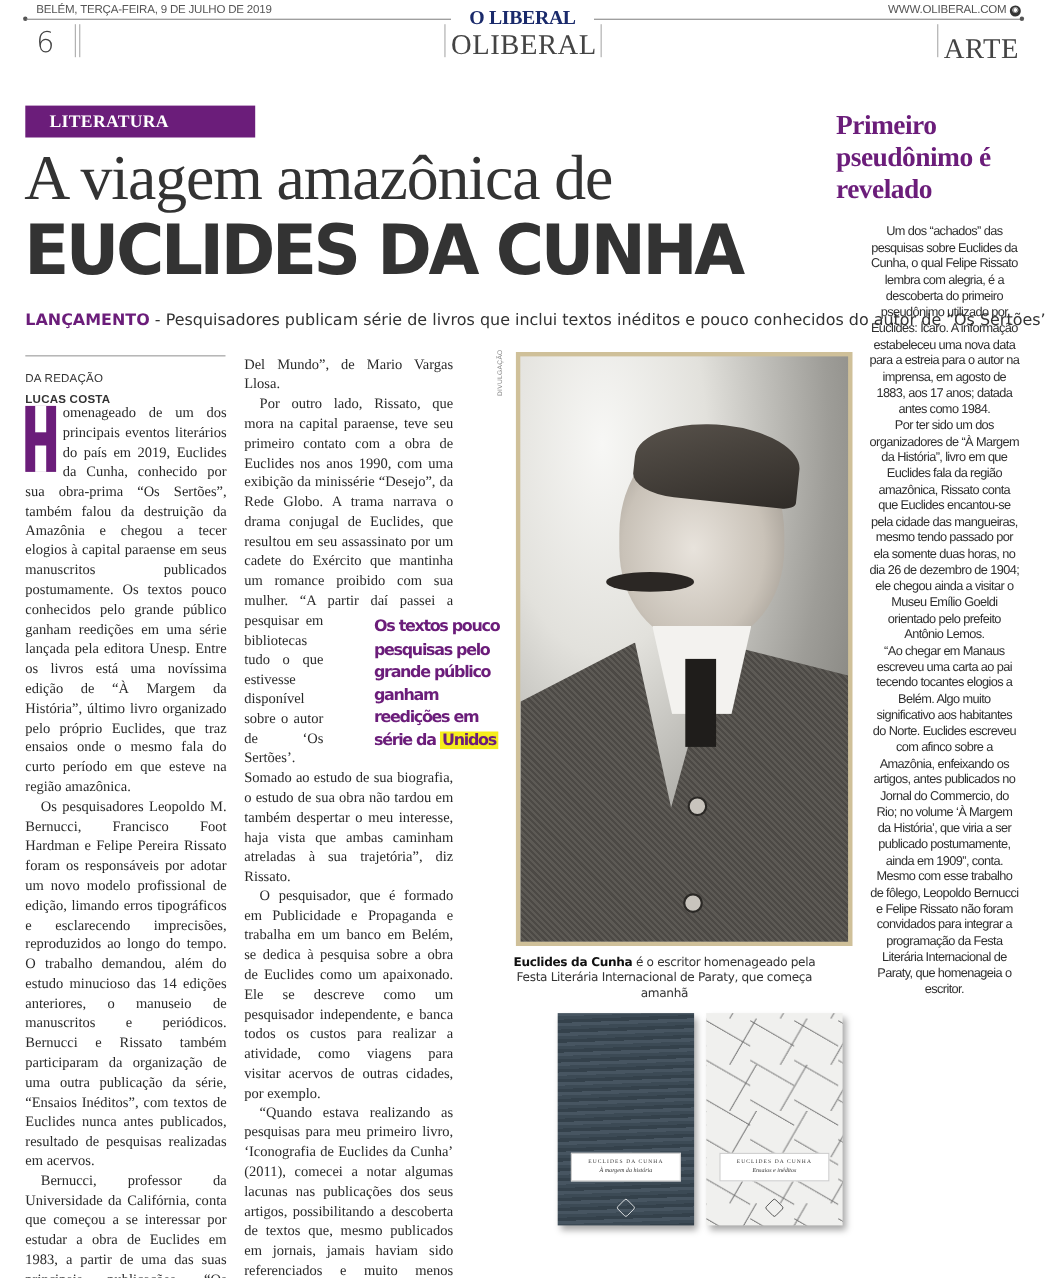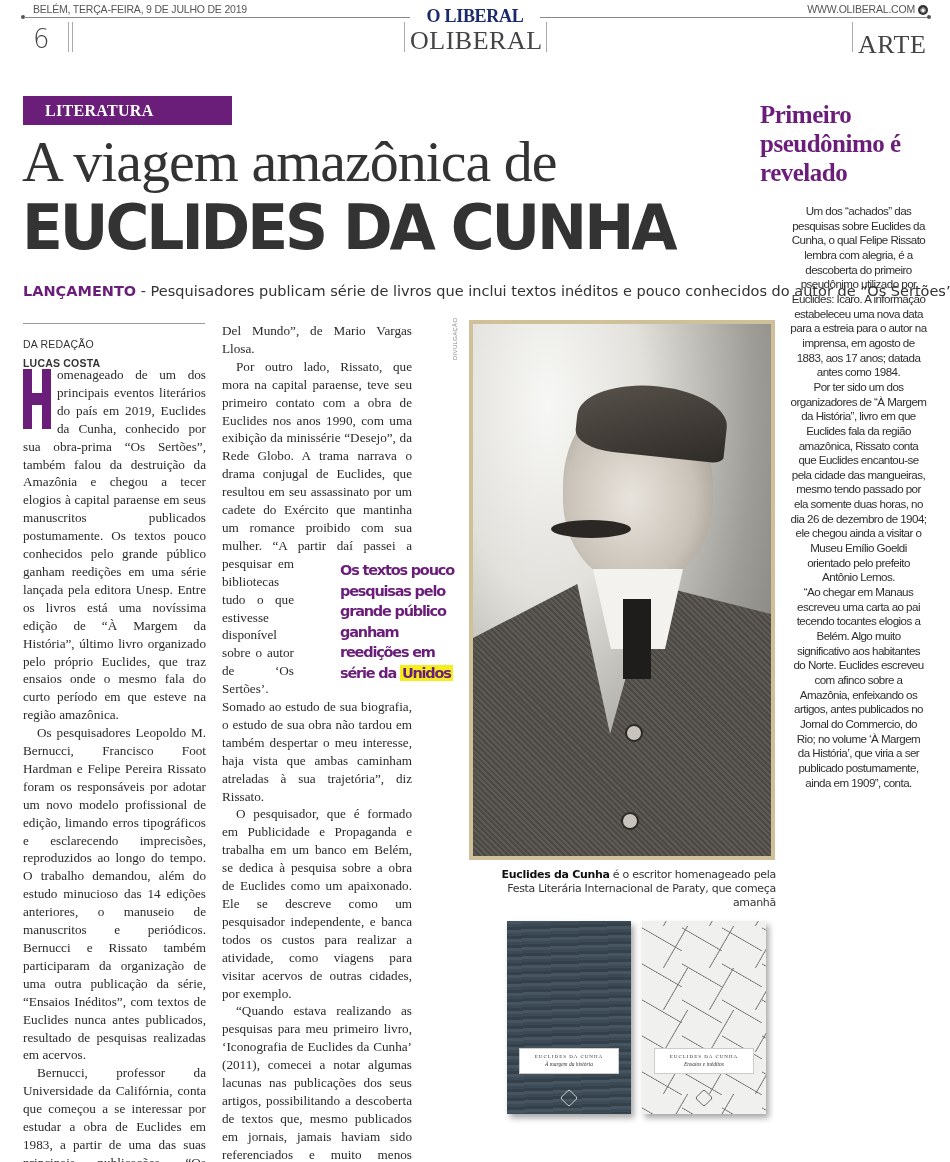--- a/index.html
+++ b/index.html
@@ -56,21 +56,21 @@
     background: radial-gradient(ellipse at 25% 15%, #f7f7f5 0%, #e2e1dc 30%, #9e9d98 65%, #6f6e69 100%); }
   .photo .head { position:absolute; left: 90px; top: 70px; width: 150px; height: 190px; border-radius: 48% 48% 45% 45%; background: radial-gradient(ellipse at 45% 55%, #e8e3dc 0%, #c9c2b8 55%, #8a847c 100%); }
   .photo .hair { position:absolute; left: 104px; top: 62px; width: 150px; height: 70px; border-radius: 60% 55% 10% 30%; background: linear-gradient(160deg, #5a544d, #2f2b27); transform: rotate(6deg); }
   .photo .mustache { position:absolute; left: 78px; top: 196px; width: 80px; height: 18px; border-radius: 50%; background: #2b2724; }
   .photo .collar { position:absolute; left: 120px; top: 245px; width: 90px; height: 80px; background: #f3f2ef; clip-path: polygon(0 0, 100% 0, 80% 100%, 20% 100%); }
   .photo .tie { position:absolute; left: 150px; top: 275px; width: 28px; height: 80px; background: #1f1d1b; }
   .photo .coat { position:absolute; left: 0; top: 260px; width: 100%; height: 300px; background: repeating-linear-gradient(45deg, #4c4945 0 2px, #5d5a55 2px 4px); clip-path: polygon(0 18%, 35% 0, 46% 50%, 60% 0, 100% 10%, 100% 100%, 0 100%); }
   .photo .btn1 { position:absolute; left: 152px; top: 400px; width: 14px; height: 14px; border-radius: 50%; background: #c8c4bd; border: 2px solid #2b2926; }
   .photo .btn2 { position:absolute; left: 148px; top: 488px; width: 14px; height: 14px; border-radius: 50%; background: #c8c4bd; border: 2px solid #2b2926; }
 
-  .caption { left: 480px; top: 868px; width: 296px; text-align: right; font-size: 11px; line-height: 14px; color: #333; letter-spacing: -0.3px; }
+  .caption { left: 456px; top: 868px; width: 296px; text-align: center; font-size: 11px; line-height: 14px; color: #333; letter-spacing: -0.3px; }
   .caption b { color: #111; }
 
   
   .book { position: absolute; top: 921px; width: 124px; height: 193px; box-shadow: 3px 4px 6px rgba(0,0,0,0.35); }
   .book1 { left: 507px; background: repeating-linear-gradient(178deg, #475561 0 3px, #3c4a55 3px 6px, #34414b 6px 9px); }
   .book2 { left: 642px; background:
       linear-gradient(30deg, transparent 48%, #6a6a6a 49%, transparent 51%) 0 0/40px 36px,
       linear-gradient(-60deg, transparent 48%, #777 49%, transparent 51%) 10px 5px/46px 42px,
       #f0f0ee; }
   .book-label { position:absolute; left: 12px; right: 12px; top: 127px; height: 26px; background: #fff; border: 1px solid #ccc; text-align: center; box-sizing: border-box; }
@@ -163,13 +163,14 @@
     <div class="book-title">Ensaios e inéditos</div>
   </div>
   <div class="book-logo"></div>
 </div>
 
 <div class="abs side-title">Primeiro pseudônimo é revelado</div>
 <div class="abs side-body">
   <p>Um dos “achados” das pesquisas sobre Euclides da Cunha, o qual Felipe Rissato lembra com alegria, é a descoberta do primeiro pseudônimo utilizado por Euclides: Ícaro. A informação estabeleceu uma nova data para a estreia para o autor na imprensa, em agosto de 1883, aos 17 anos; datada antes como 1984.</p>
   <p>Por ter sido um dos organizadores de “À Margem da História”, livro em que Euclides fala da região amazônica, Rissato conta que Euclides encantou-se pela cidade das mangueiras, mesmo tendo passado por ela somente duas horas, no dia 26 de dezembro de 1904; ele chegou ainda a visitar o Museu Emílio Goeldi orientado pelo prefeito Antônio Lemos.</p>
   <p>“Ao chegar em Manaus escreveu uma carta ao pai tecendo tocantes elogios a Belém. Algo muito significativo aos habitantes do Norte. Euclides escreveu com afinco sobre a Amazônia, enfeixando os artigos, antes publicados no Jornal do Commercio, do Rio; no volume ‘À Margem da História’, que viria a ser publicado postumamente, ainda em 1909”, conta.</p>
+  <p>Mesmo com esse trabalho de fôlego, Leopoldo Bernucci e Felipe Rissato não foram convidados para integrar a programação da Festa Literária Internacional de Paraty, que homenageia o escritor.</p>
 </div>
 
 </body></html>

